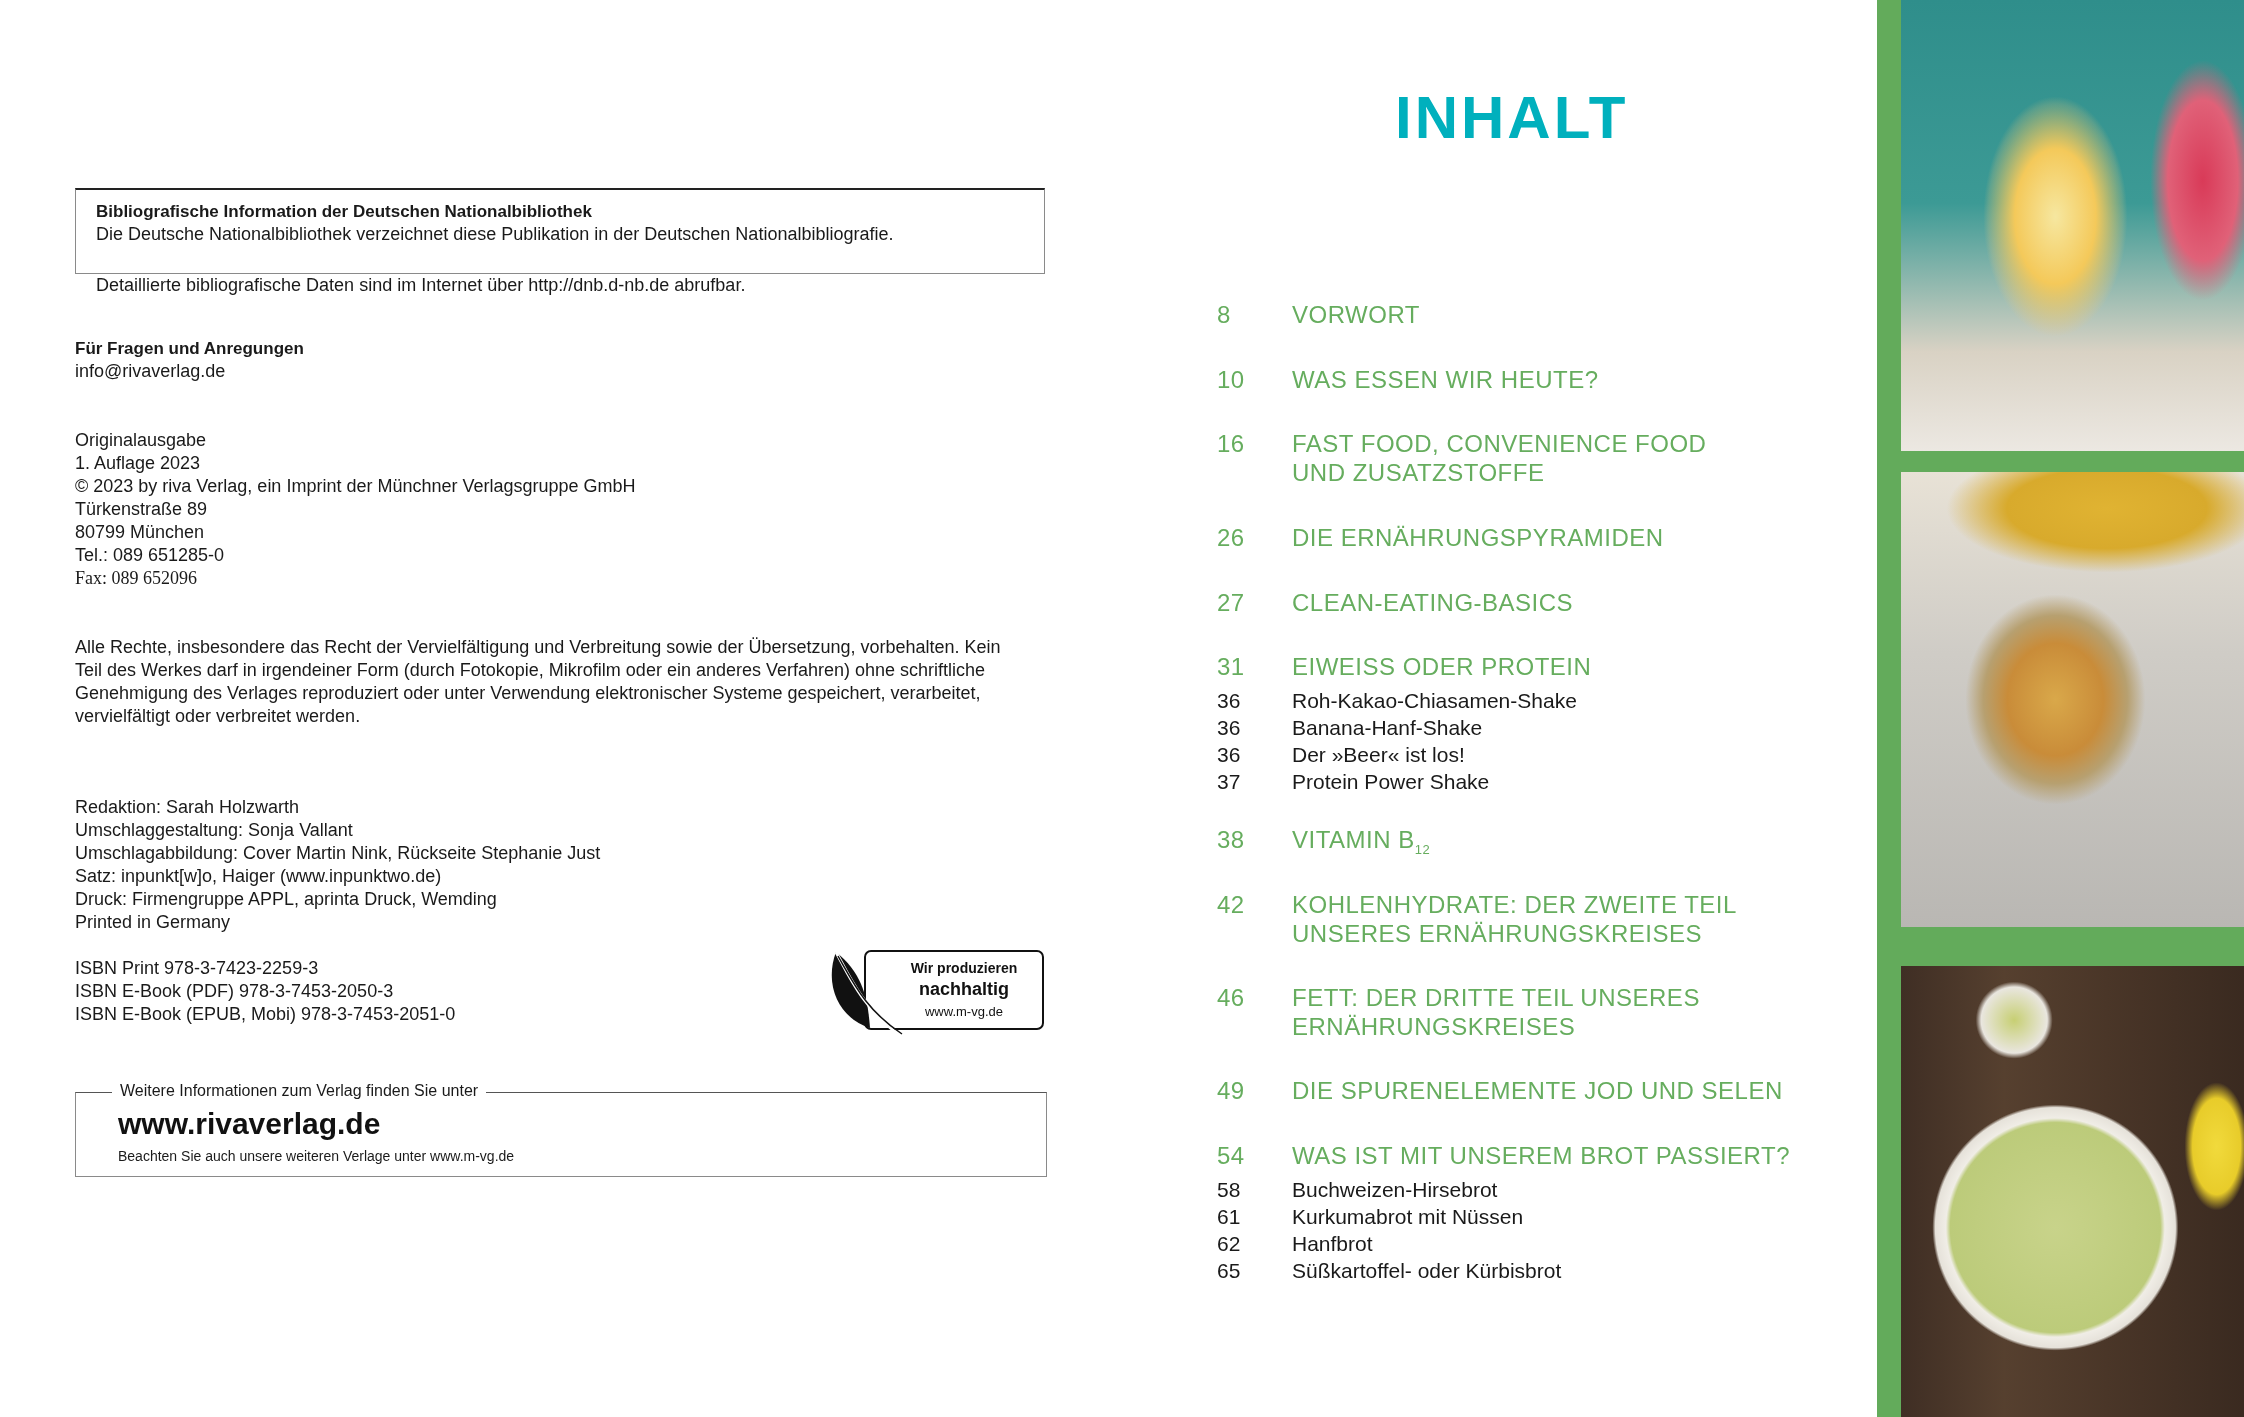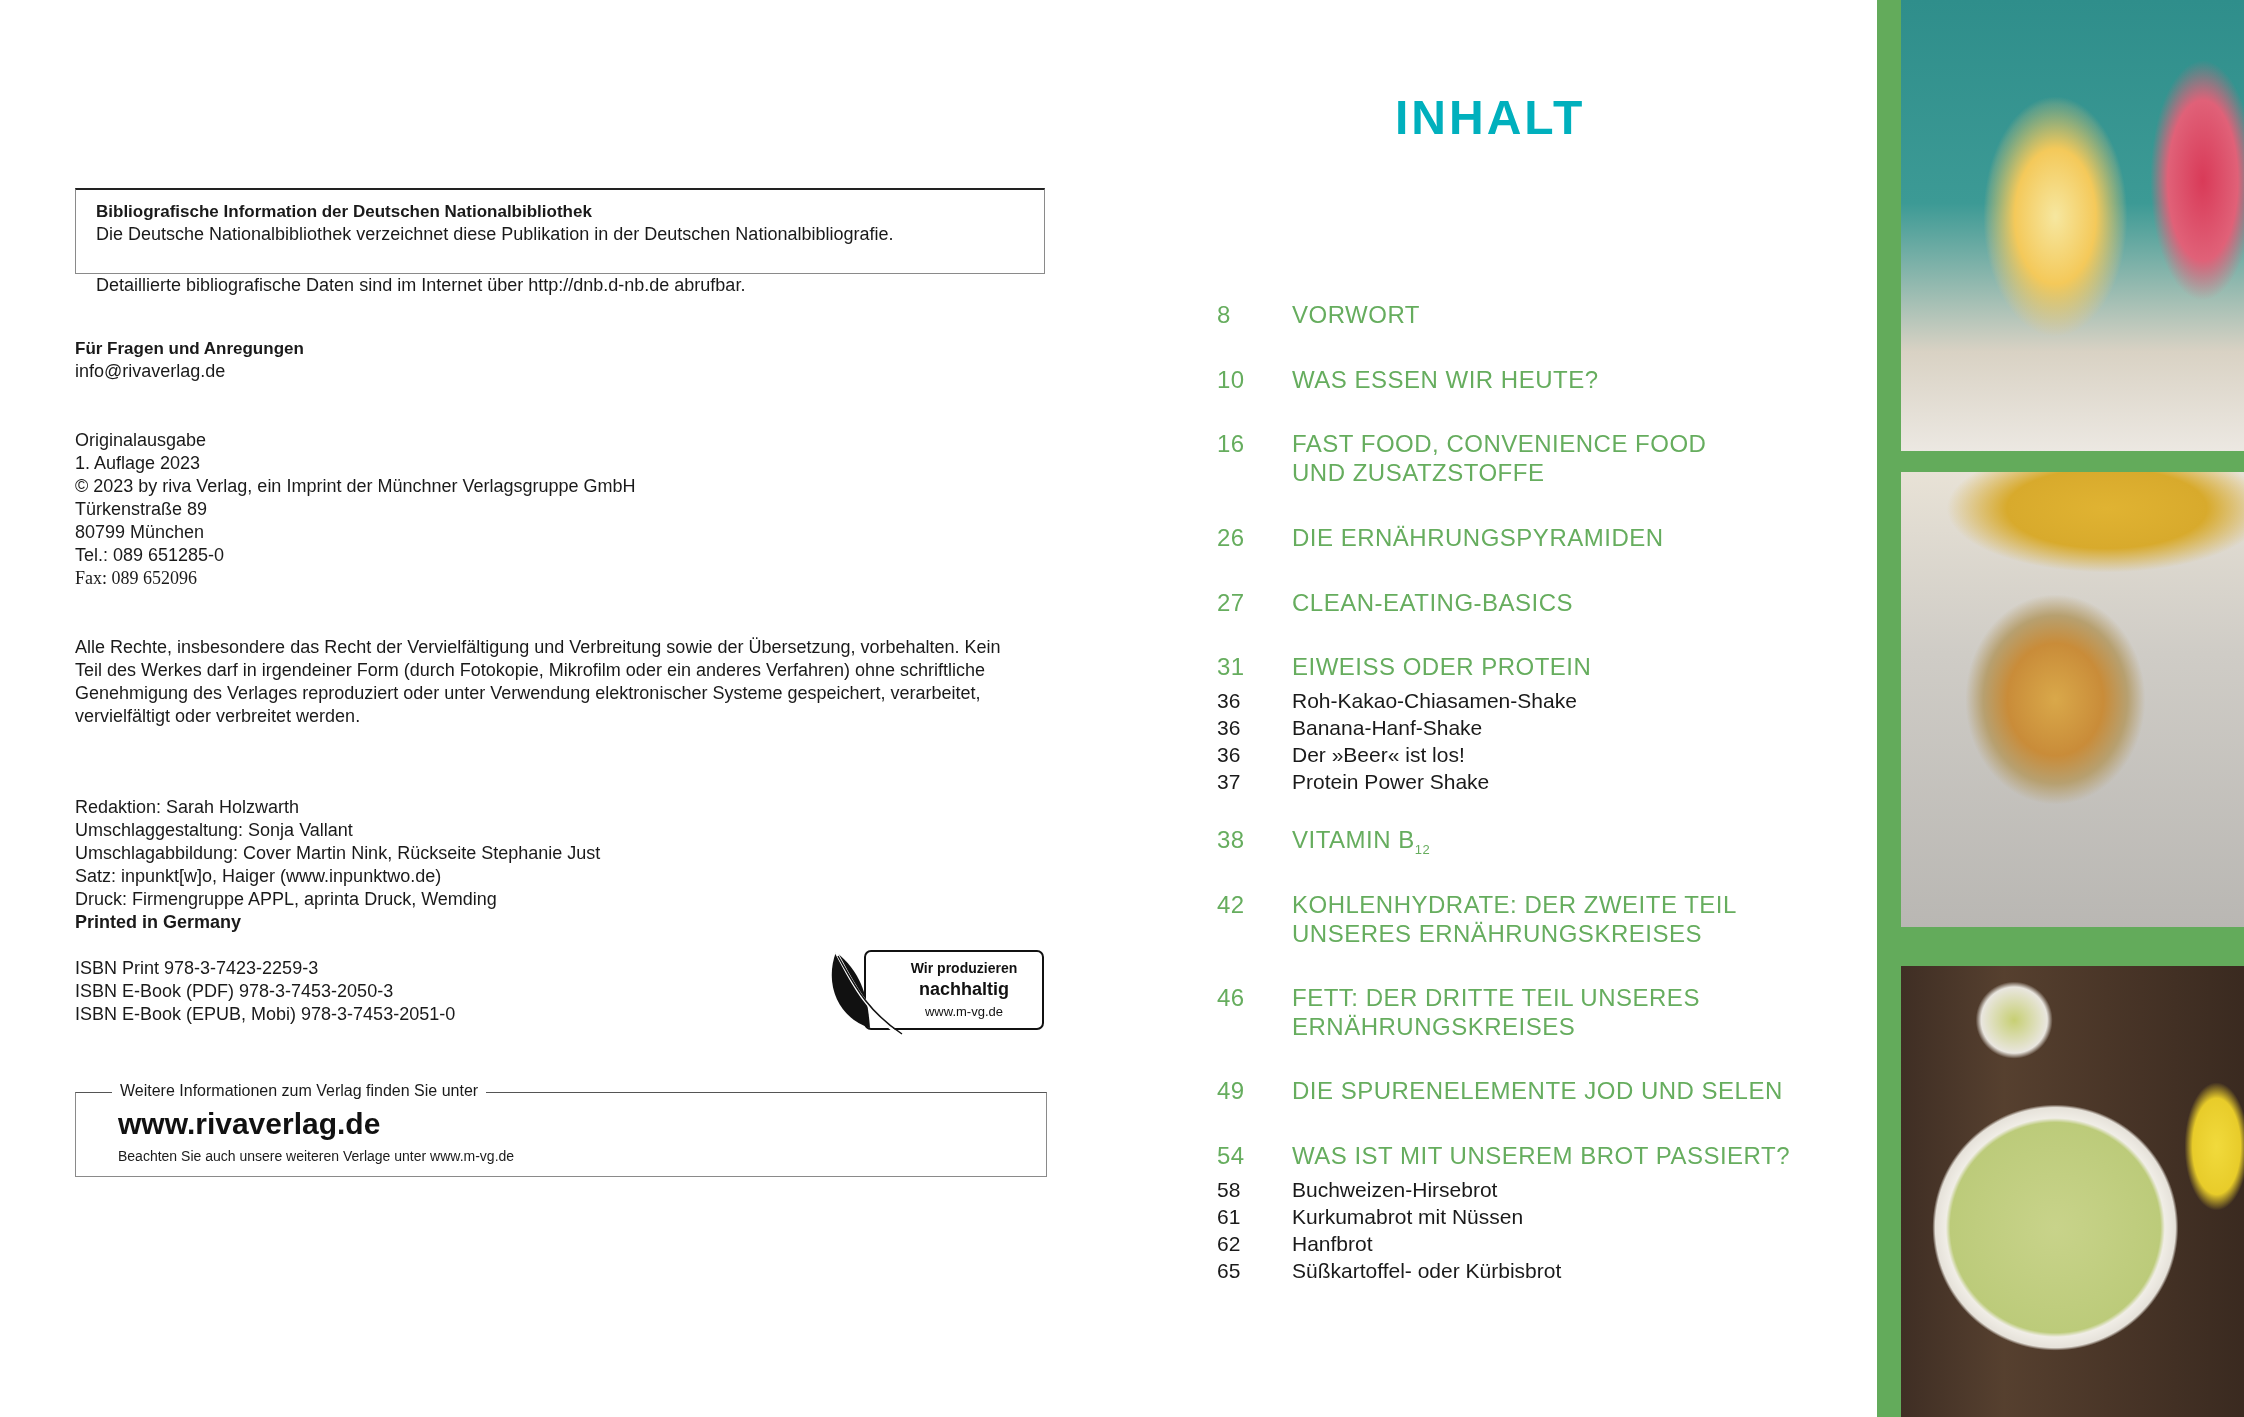--- a/index.html
+++ b/index.html
@@ -34,21 +34,21 @@
 
   .box2 { position:absolute; left:75px; top:1092px; width:972px; height:85px;
           border:1.5px solid #8a8a8a; border-top:1.5px solid #555; box-sizing:border-box; }
   .box2 .legend { position:absolute; left:36px; top:-13px; background:#fff; padding:0 8px;
                   font-size:16px; line-height:22px; white-space:nowrap; }
   .box2 .url { position:absolute; left:42px; top:14px; font-weight:bold; font-size:30px;
                line-height:34px; color:#111; }
   .box2 .note { position:absolute; left:42px; top:52px; font-size:14px; line-height:23px; white-space:nowrap; }
 
   
-  .toc-title { position:absolute; left:1395px; top:78px; font-size:48px; font-weight:bold;
+  .toc-title { position:absolute; left:1395px; top:78px; font-size:60px; font-weight:bold;
                letter-spacing:3px; color:#00b0bd; line-height:80px; }
   .toc-row { position:absolute; left:1217px; white-space:nowrap; }
   .toc-row .num { position:absolute; left:0; top:0; }
   .toc-row .ttl { position:absolute; left:75px; top:0; }
   .chap { color:#66ad5e; font-size:24px; line-height:29px; letter-spacing:0.5px; }
   .sub { color:#1a1a1a; font-size:21px; line-height:27px; }
   .sub12 { font-size:13px; vertical-align:-6px; }
 
   .green-frame { position:absolute; left:1877px; top:0; width:367px; height:1417px; background:#63ab5b; }
   .photo { position:absolute; left:1901px; width:343px; overflow:hidden; }
@@ -96,21 +96,21 @@
     <div>Genehmigung des Verlages reproduziert oder unter Verwendung elektronischer Systeme gespeichert, verarbeitet,</div>
     <div>vervielfältigt oder verbreitet werden.</div>
   </div>
 
   <div>
     <div class="txt" style="top:796px;">Redaktion: Sarah Holzwarth</div>
     <div class="txt" style="top:819px;">Umschlaggestaltung: Sonja Vallant</div>
     <div class="txt" style="top:842px;">Umschlagabbildung: Cover Martin Nink, Rückseite Stephanie Just</div>
     <div class="txt" style="top:865px;">Satz: inpunkt[w]o, Haiger (www.inpunktwo.de)</div>
     <div class="txt" style="top:888px;">Druck: Firmengruppe APPL, aprinta Druck, Wemding</div>
-    <div class="txt" style="top:911px;font-weight:bold;">Printed in Germany</div>
+    <div class="txt" style="top:911px;">Printed in Germany</div>
   </div>
 
   <div>
     <div class="txt" style="top:957px;">ISBN Print 978-3-7423-2259-3</div>
     <div class="txt" style="top:980px;">ISBN E-Book (PDF) 978-3-7453-2050-3</div>
     <div class="txt" style="top:1003px;">ISBN E-Book (EPUB, Mobi) 978-3-7453-2051-0</div>
   </div>
 
   <div class="badge">
     <div class="frame"></div>

